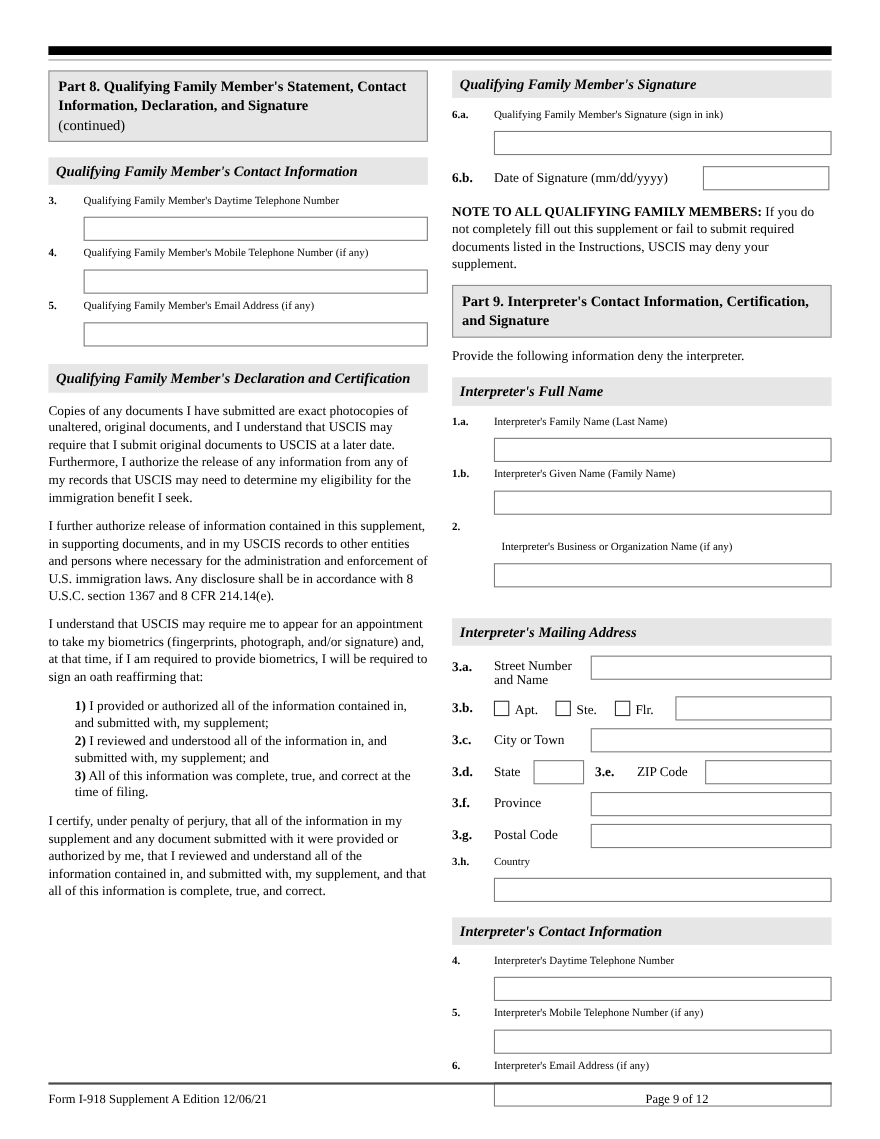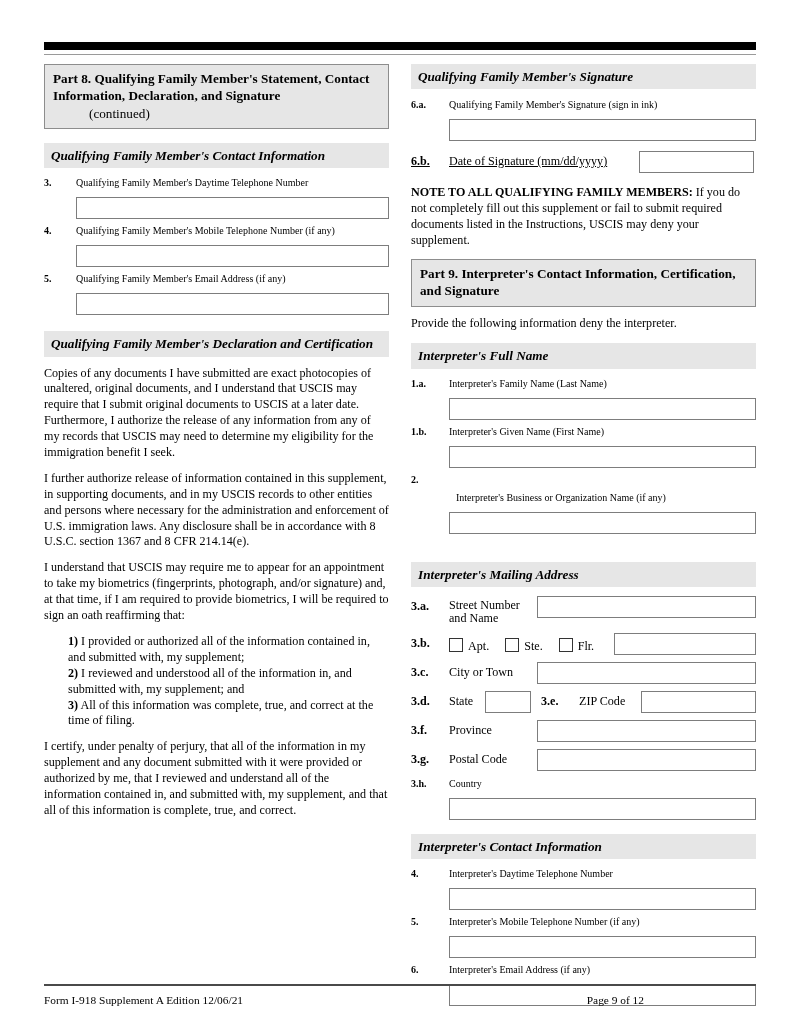--- a/index.html
+++ b/index.html
@@ -62,21 +62,20 @@
     font-weight: bold;
     font-size: 13.2px;
     line-height: 1.32;
     display: block;
   }
   .part-box .cont {
     font-weight: normal;
     font-size: 13.2px;
     line-height: 1.32;
     display: block;
-    margin-left: 36px;
   }
 
   
   .band {
     background: #e6e6e6;
     padding: 4px 7px 4px 7px;
     box-sizing: border-box;
     font-style: italic;
     font-weight: bold;
     font-size: 13.2px;
@@ -242,21 +241,21 @@
 
   <div class="col-right">
 
     <div class="band" style="margin-bottom:10px;">Qualifying Family Member's Signature</div>
 
     <div class="frow">
       <span class="fnum fnum-w">6.a.</span><span class="flabel" style="width:300px;">Qualifying Family Member's Signature (sign in ink)</span>
       <div class="box box-indent-w"></div>
     </div>
 
-    <div class="inline-row" style="margin-top:10px;text-decoration:underline;">
+    <div class="inline-row" style="margin-top:10px;">
       <div class="fnum2">6.b.</div>
       <div class="lab2" style="width:190px;">Date of Signature (mm/dd/yyyy)</div>
       <div class="box2" style="flex:0 0 115px;"></div>
     </div>
 
     <p class="para para-note" style="margin-top:12px;"><b>NOTE TO ALL QUALIFYING FAMILY MEMBERS:</b><span> If you do not completely fill out this supplement or fail to submit required documents listed in the Instructions, USCIS may deny your supplement.</span></p>
 
     <div class="part-box" style="margin-bottom:9px;">
       <span class="pt">Part 9.  Interpreter's Contact Information, Certification, and Signature</span>
     </div>
@@ -264,21 +263,21 @@
     <p class="para">Provide the following information deny the interpreter.</p>
 
     <div class="band" style="margin-top:12px;">Interpreter's Full Name</div>
 
     <div class="frow">
       <span class="fnum fnum-w">1.a.</span><span class="flabel" style="width:295px;">Interpreter's Family Name (Last Name)</span>
       <div class="box box-indent-w"></div>
     </div>
 
     <div class="frow">
-      <span class="fnum fnum-w">1.b.</span><span class="flabel" style="width:295px;">Interpreter's Given Name (First Name)</span>
+      <span class="fnum fnum-w">1.b.</span><span class="flabel" style="width:295px;">Interpreter's Given Name (Family Name)</span>
       <div class="box box-indent-w"></div>
     </div>
 
     <div class="frow">
       <span class="fnum fnum-w">2.</span><span class="flabel" style="width:295px;margin-left:45px;">Interpreter's Business or Organization Name (if any)</span>
       <div class="box box-indent-w"></div>
     </div>
 
     <div class="band" style="margin-top:28px;">Interpreter's Mailing Address</div>
 

